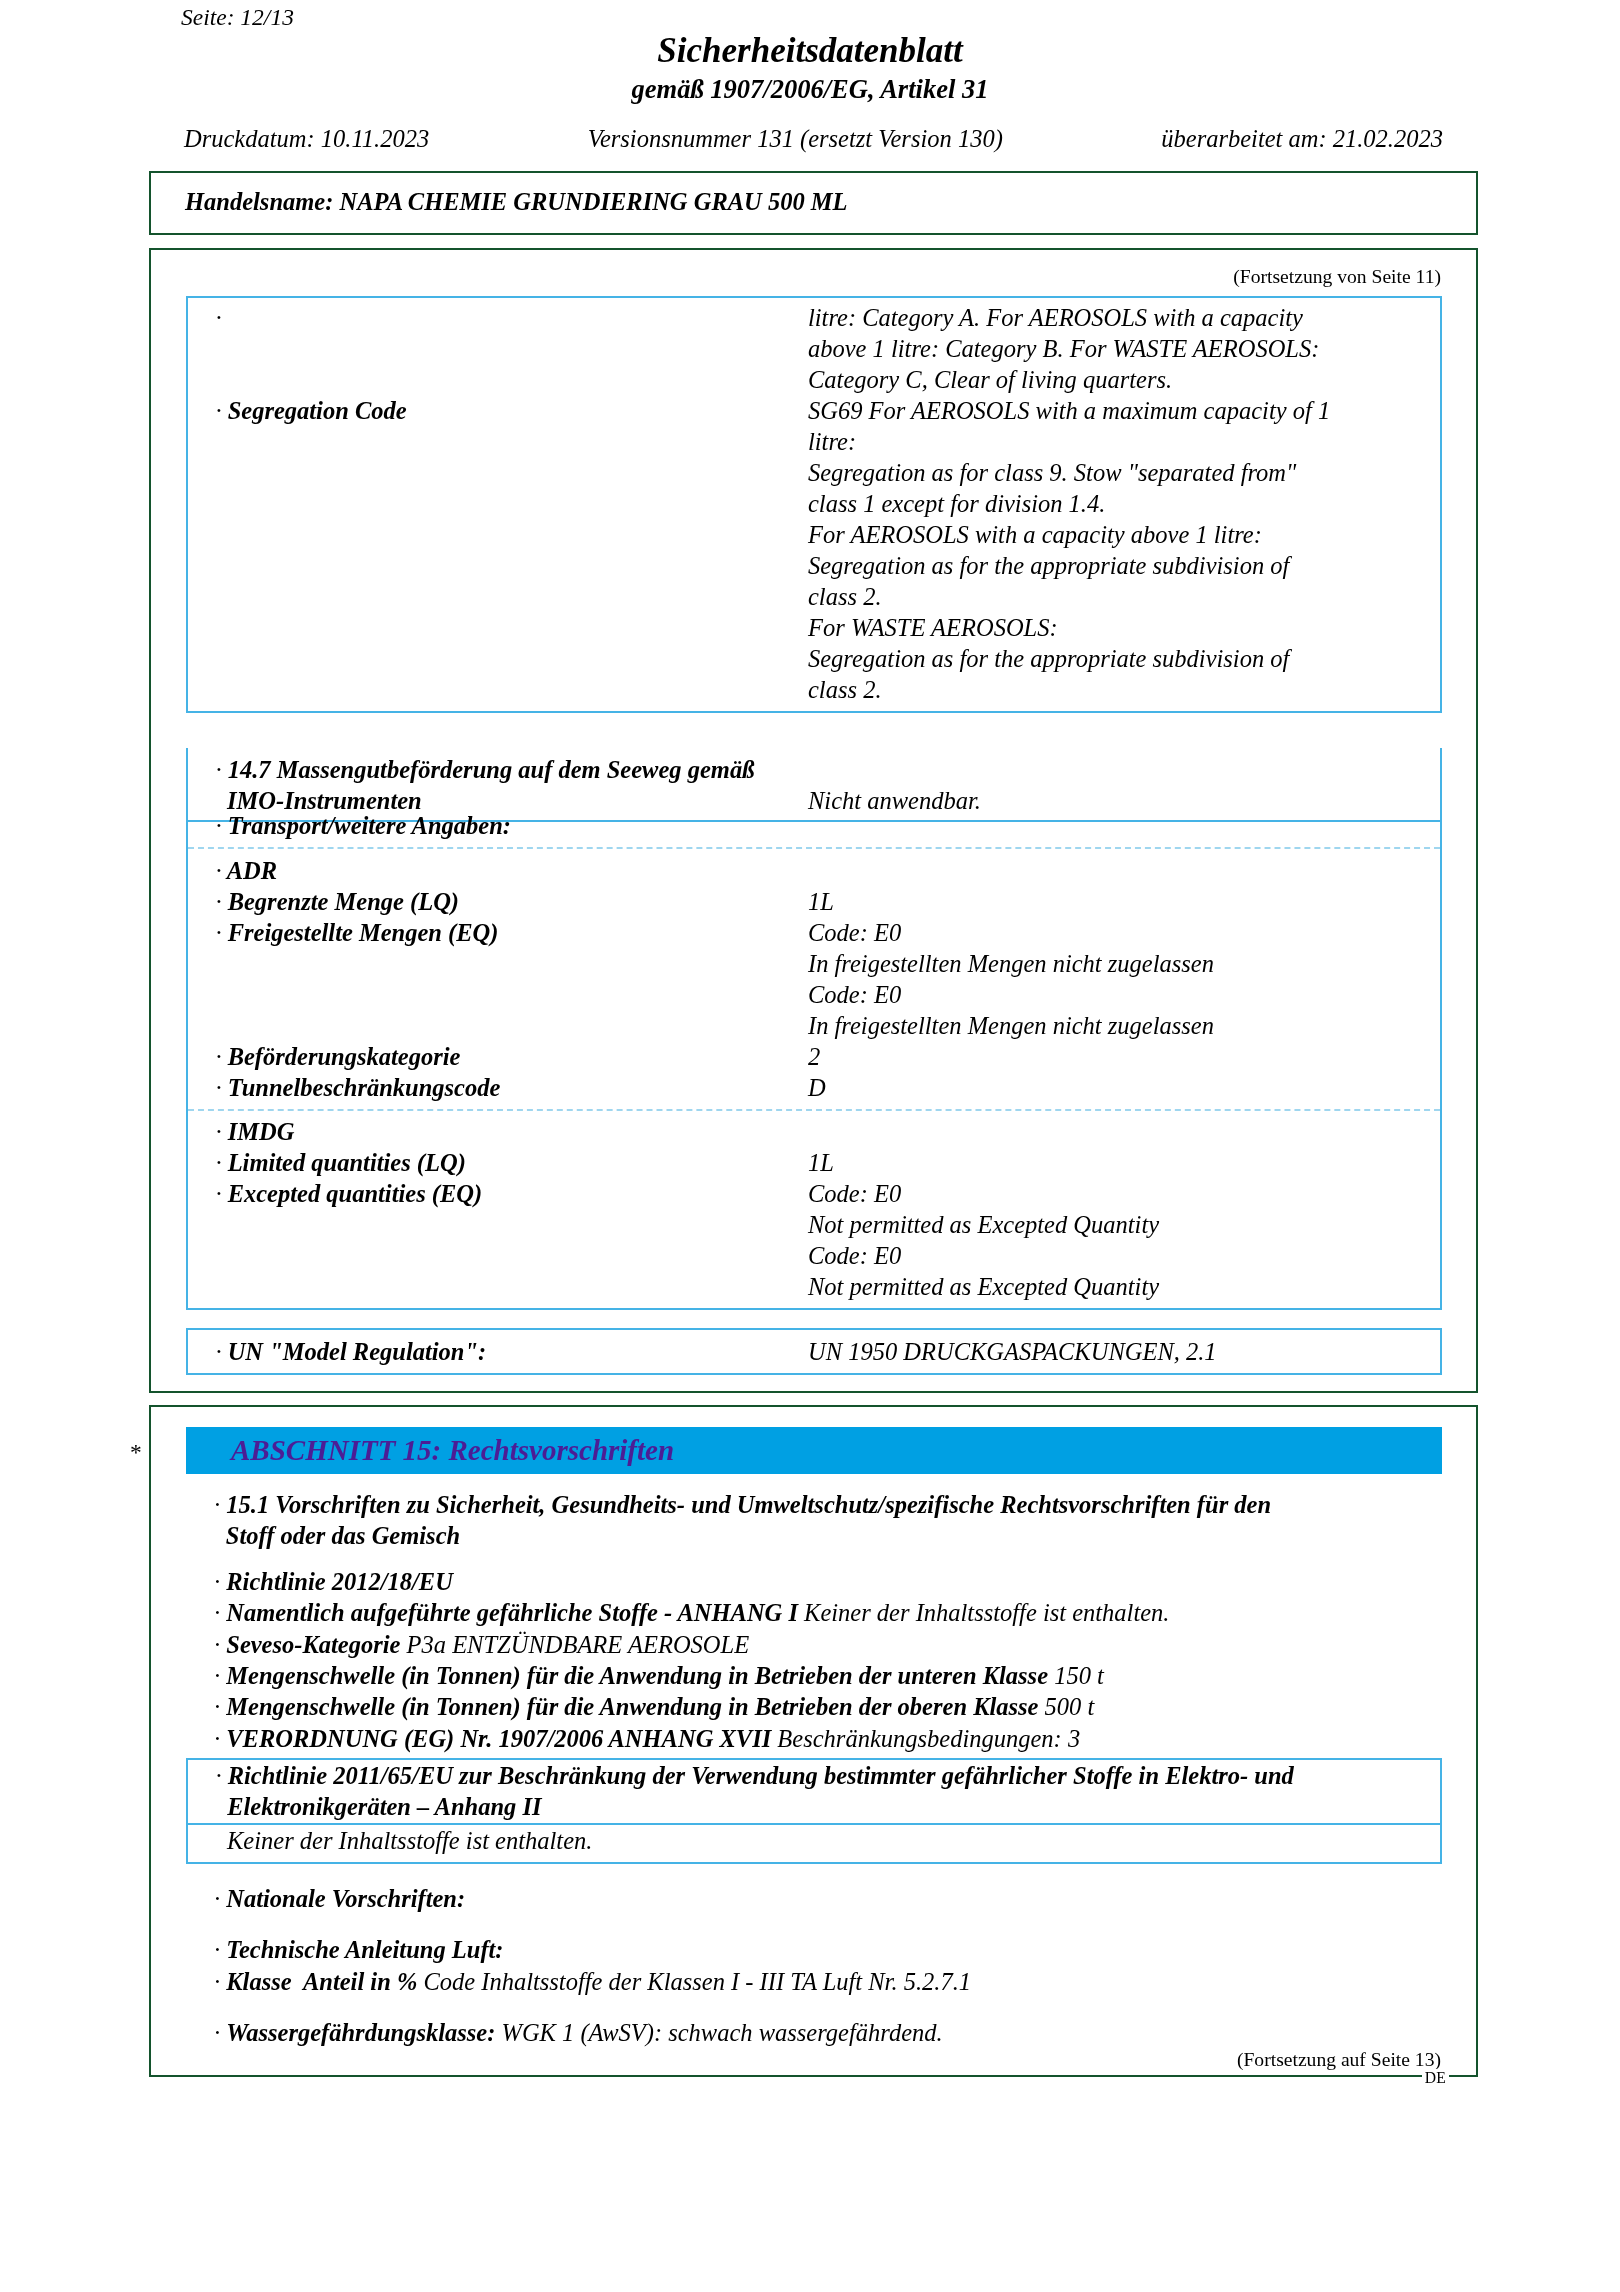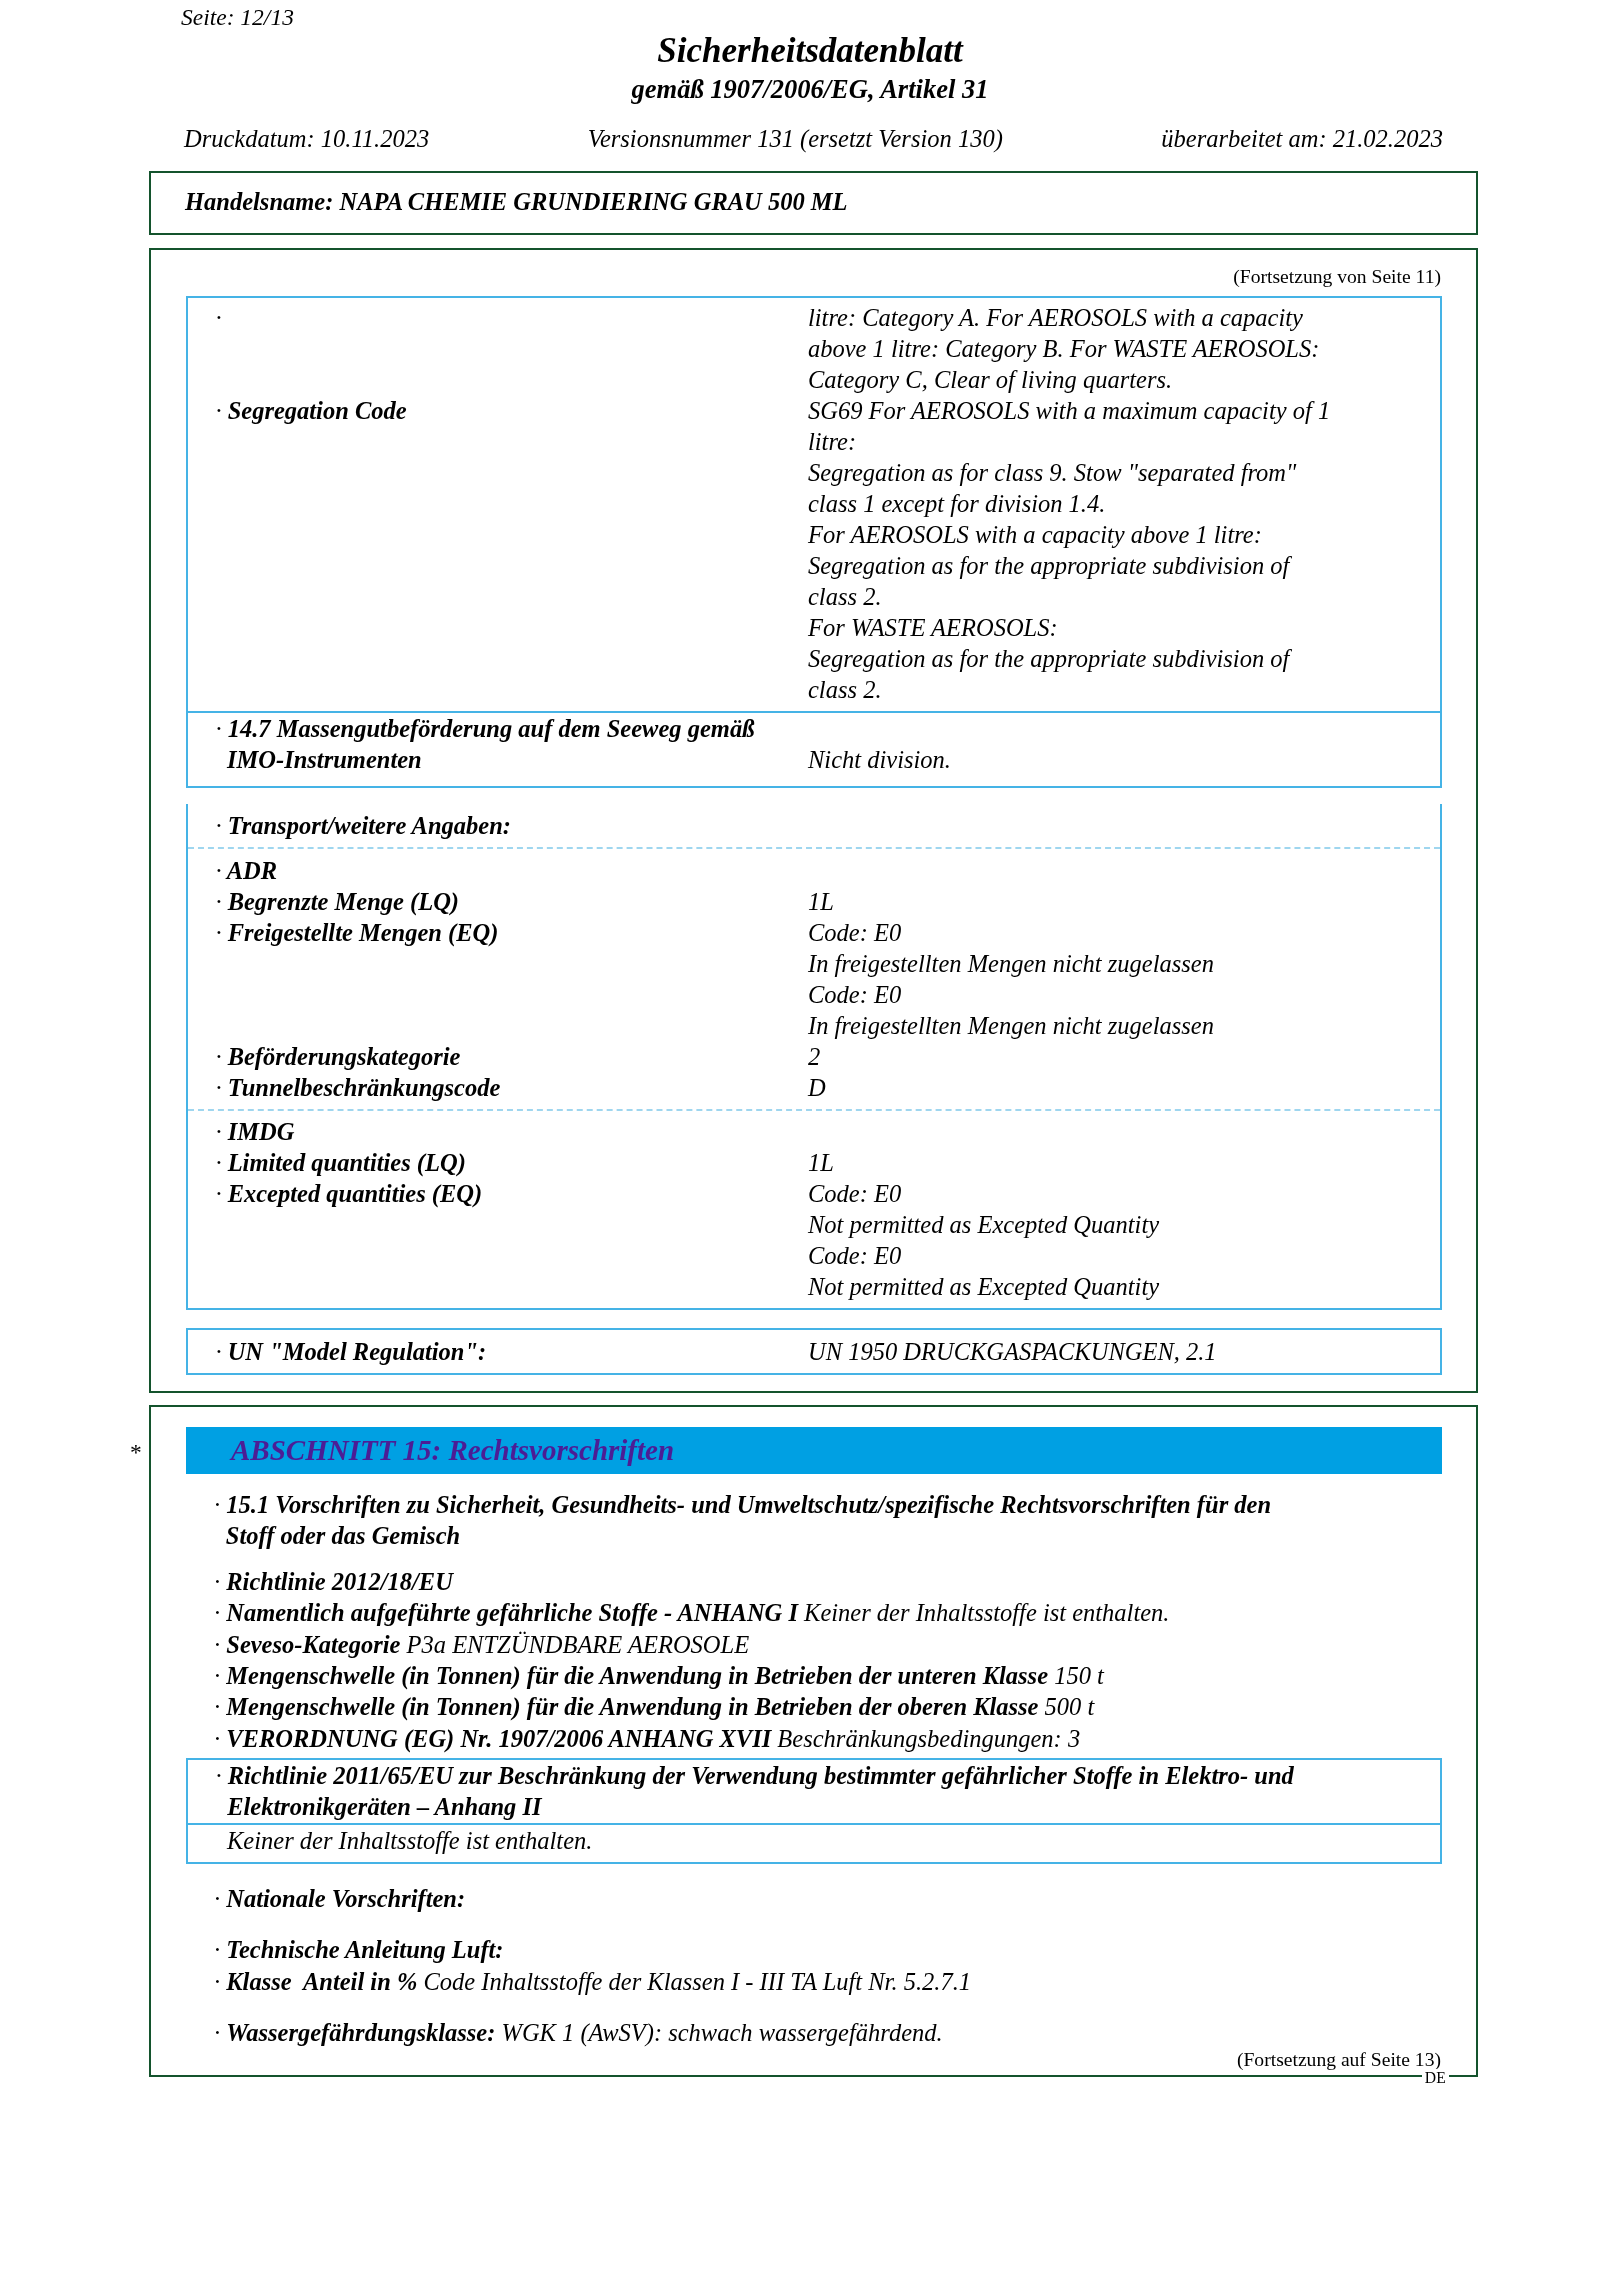--- a/index.html
+++ b/index.html
@@ -72,27 +72,27 @@
         <div>For AEROSOLS with a capacity above 1 litre:</div>
         <div>Segregation as for the appropriate subdivision of</div>
         <div>class 2.</div>
         <div>For WASTE AEROSOLS:</div>
         <div>Segregation as for the appropriate subdivision of</div>
         <div>class 2.</div>
       </div>
     </div>
   </div>
 
-  <div class="inner" style="top:457px; border-top:none; padding-top:5.9px; padding-bottom:11px;">
+  <div class="inner" style="top:498px; border-top:none; padding-top:5.9px; padding-bottom:4px;">
     <div class="row">
       <div class="lbl" style="width:100%;"><span class="dot">·</span> <span>14.7 Massengutbeförderung auf dem Seeweg gemäß</span></div>
     </div>
     <div class="row">
       <div class="lbl" style="padding-left:39px;"><span>IMO-Instrumenten</span></div>
-      <div class="val">Nicht division.</div>
+      <div class="val">Nicht anwendbar.</div>
     </div>
   </div>
 
   <div class="inner" style="top:554px; border-top:none; padding-top:5.9px;">
     <div class="row" style="padding-bottom:5.9px;">
       <div class="lbl" style="width:100%;"><span class="dot">·</span> <span>Transport/weitere Angaben:</span></div>
     </div>
     <div class="dashed" style="padding-top:5.9px; padding-bottom:5.9px;">
       <div class="row">
         <div class="lbl"><span class="dot">·</span> <span>ADR</span></div>

